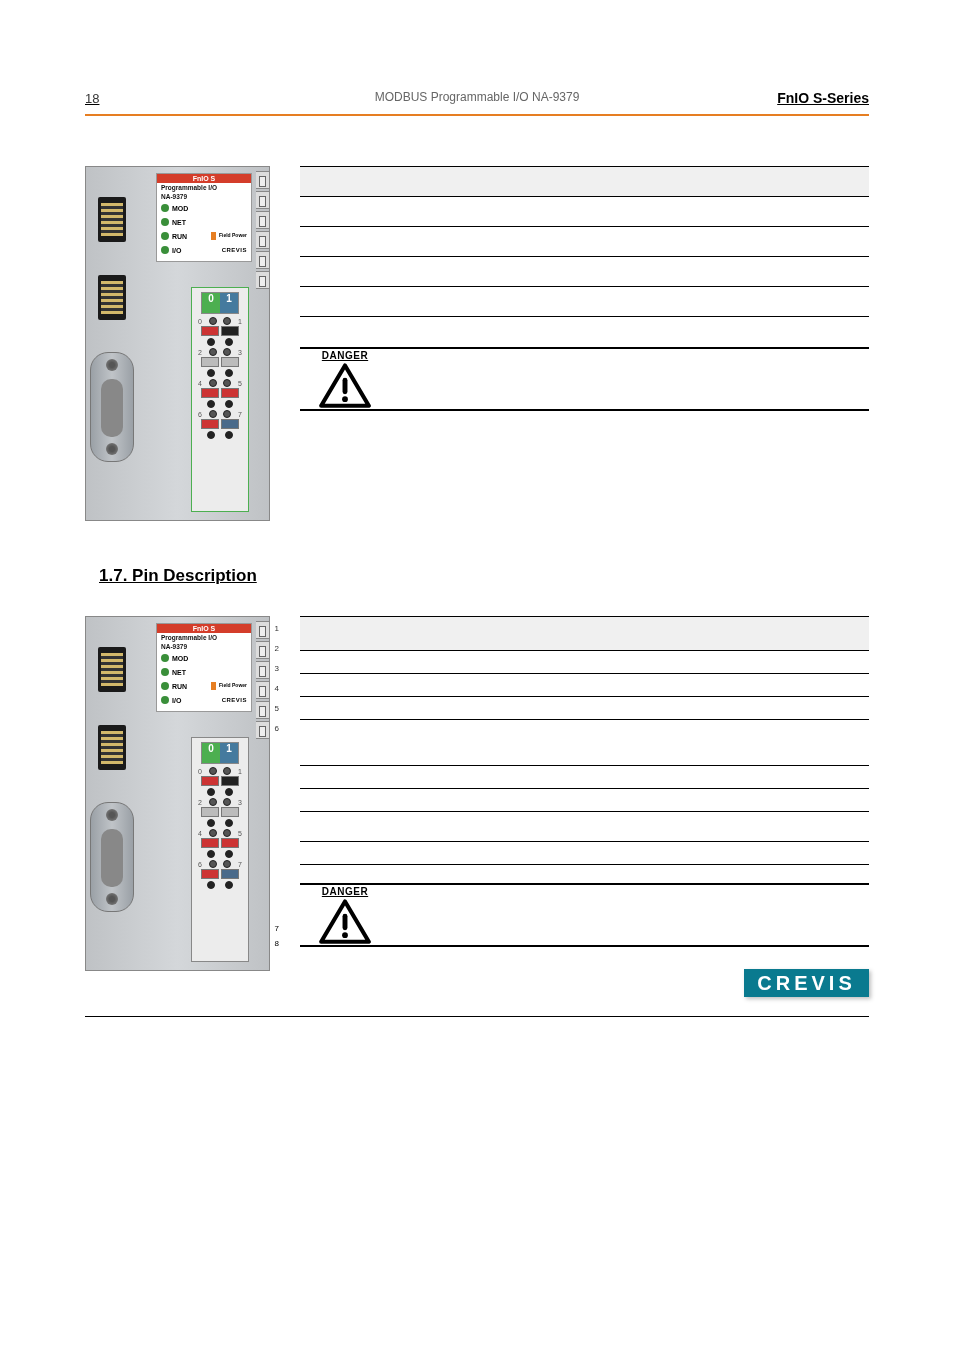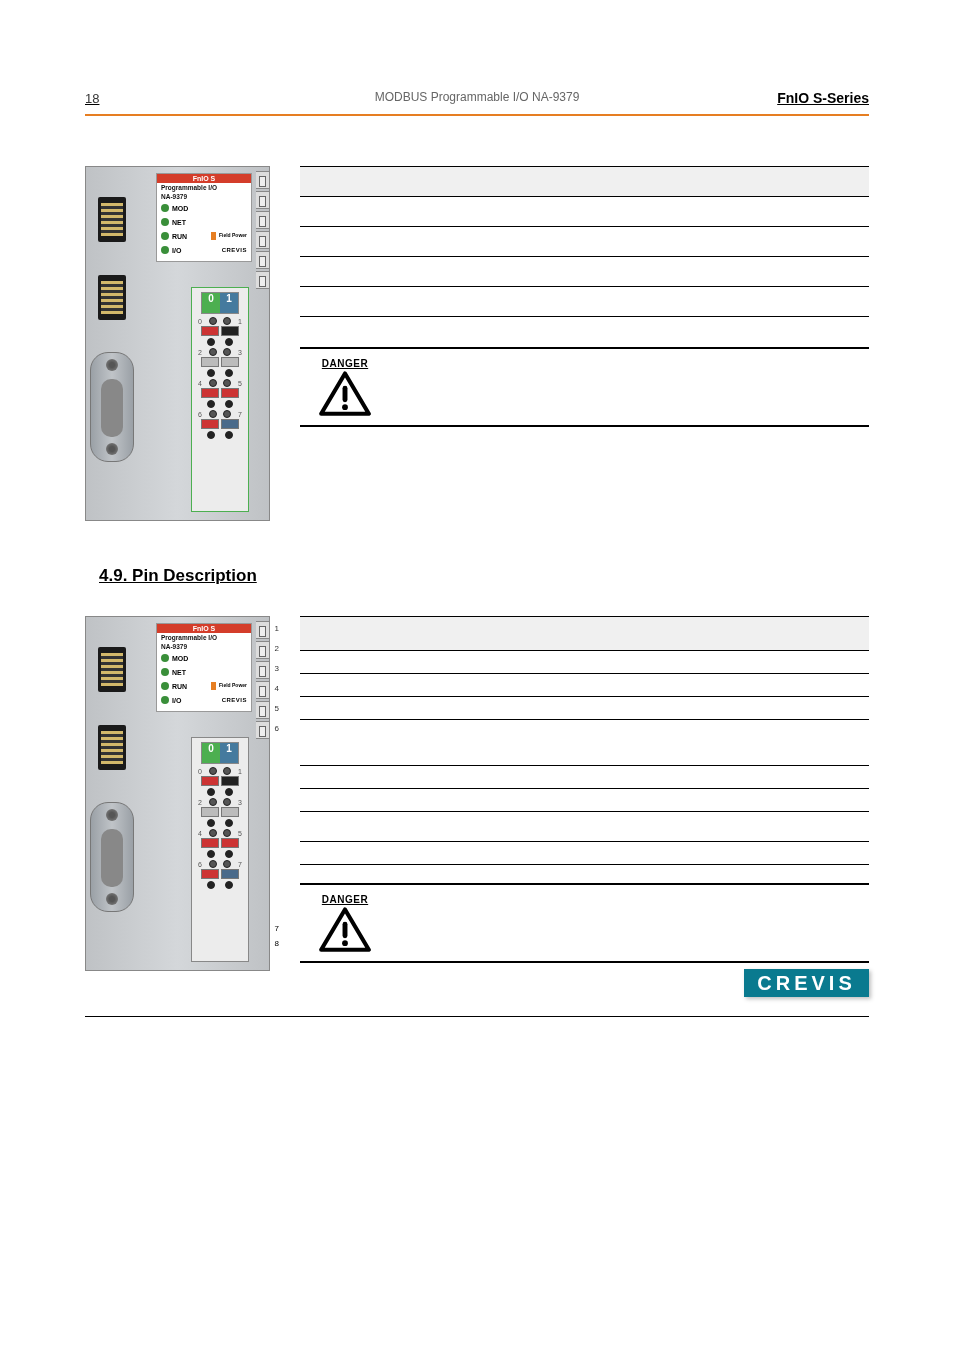--- a/index.html
+++ b/index.html
@@ -141,21 +141,21 @@
   .tbl { width: 100%; border-collapse: collapse; font-size: 11px; }
   .tbl th, .tbl td { border-top: 1px solid #000; border-bottom: 1px solid #000; height: 30px; }
   .tbl th { background: #f0f0f0; }
   .tbl.narrow td { height: 23px; }
 
   .danger-box {
     border-top: 2px solid #000;
     border-bottom: 2px solid #000;
     display: flex;
     align-items: center;
-    padding: 8px 6px;
+    padding: 0 6px;
     gap: 20px;
     margin-top: 30px;
   }
   .danger-label {
     width: 78px; text-align: center;
   }
   .danger-label .txt { font-size: 10px; font-weight: bold; letter-spacing: 0.5px; }
   .warn-tri {
     width: 54px; height: 46px; position: relative; margin: 2px auto 0 auto;
   }
@@ -354,21 +354,21 @@
                 <circle cx="32" cy="44" r="3.5" fill="#000"></circle>
               </svg>
           </div>
         </div>
         <div class="danger-body"></div>
       </div>
     </div>
   </div>
 
   <div class="pad-left">
-    <div class="section-title">4.9. Pin Description</div>
+    <div class="section-title">1.7. Pin Description</div>
   </div>
 
   <div class="sec-block" style="margin-top:30px">
 
     <div class="module">
       <div class="rj45 one"></div>
       <div class="rj45 two"></div>
       <div class="serial">
           <div class="serial-pins"></div>
         </div>

